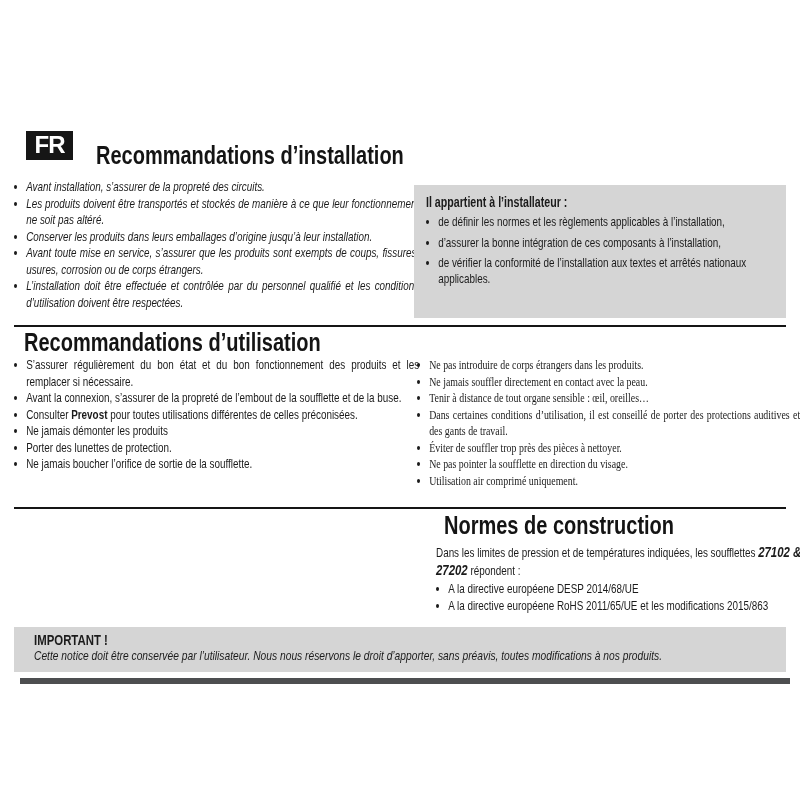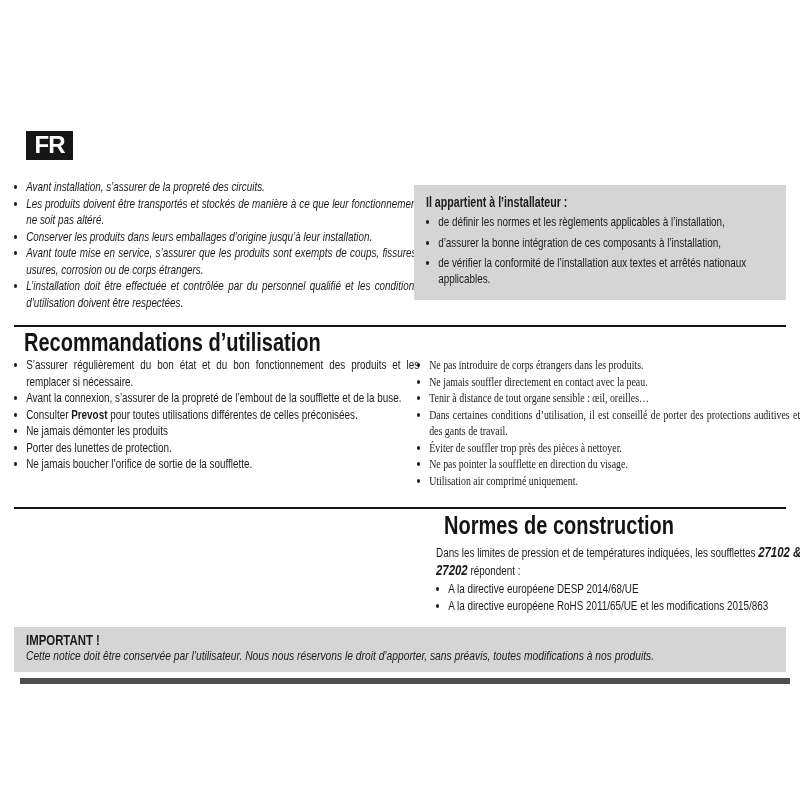--- a/index.html
+++ b/index.html
@@ -25,21 +25,21 @@
     padding-bottom: 1px; box-sizing: border-box;
   }
   .page-title { position: absolute; left: 96px; top: 141px; width: 400px; }
   h1, h2 { margin: 0; font-weight: bold; color: #141414; }
   h1 { font-size: 25px; line-height: 28px; }
   h2 { font-size: 25px; line-height: 27px; }
 
   .col { position: absolute; box-sizing: border-box; }
   .install-left  { left: 14px; top: 179px; width: 394px; font-style: italic; }
   .installer-panel {
-    left: 414px; top: 185px; width: 372px; height: 115px;
+    left: 414px; top: 185px; width: 372px; height: 133px;
     background: var(--panel_gray, #d5d5d5);
     padding: 9px 24px 0 12px;
   }
   .panel-title { font-weight: bold; font-size: 14px; margin: 0 0 4px 0; }
 
   ul.blist {
     margin: 0; padding-left: 15px; list-style: disc;
     font-size: 13px; line-height: 16.5px; text-align: justify;
   }
   ul.blist li { padding-left: 1px; margin: 0; }
@@ -62,37 +62,40 @@
     font-size: 13px; line-height: 16.5px; text-align: justify;
     margin: 0 0 0 8px;
   }
   .normes .bodytext { text-align: left; margin-bottom: 2px; }
   .bi { font-weight: bold; font-style: italic; font-size: 15px; }
   .normes ul.blist { margin-top: 2px; }
 
   .important-banner {
     position: absolute; left: 14px; top: 627px; width: 772px; height: 45px;
     background: var(--panel_gray, #d5d5d5);
-    box-sizing: border-box; padding: 4px 12px;
+    box-sizing: border-box; padding: 4px 20px;
   }
   .important-title { font-weight: bold; font-size: 15px; line-height: 17px; margin: 0; }
   .important-text { font-style: italic; font-size: 13.5px; line-height: 16px; margin: 0; }
   .shadow-bar {
     position: absolute; left: 20px; top: 678px; width: 770px; height: 6px;
     background: var(--shadow_gray, #4d4e50);
   }
   strong.inline-bold { font-weight: bold; }
 </style>
 </head>
 <body>
 
 <div class="page">
 
   <div class="fr-badge">
     <span>FR</span>
+  </div>
+  <div class="page-title">
+    <h1 class="cxh">Recommandations d’installation</h1>
   </div>
 
   <div class="col install-left">
     <ul class="blist cx">
       <li>Avant installation, s’assurer de la propreté des circuits.</li>
       <li>Les produits doivent être transportés et stockés de manière à ce que leur fonctionnement ne soit pas altéré.</li>
       <li>Conserver les produits dans leurs emballages d’origine jusqu’à leur installation.</li>
       <li>Avant toute mise en service, s’assurer que les produits sont exempts de coups, fissures, usures, corrosion ou de corps étrangers.</li>
       <li>L’installation doit être effectuée et contrôlée par du personnel qualifié et les conditions d’utilisation doivent être respectées.</li>
     </ul>

